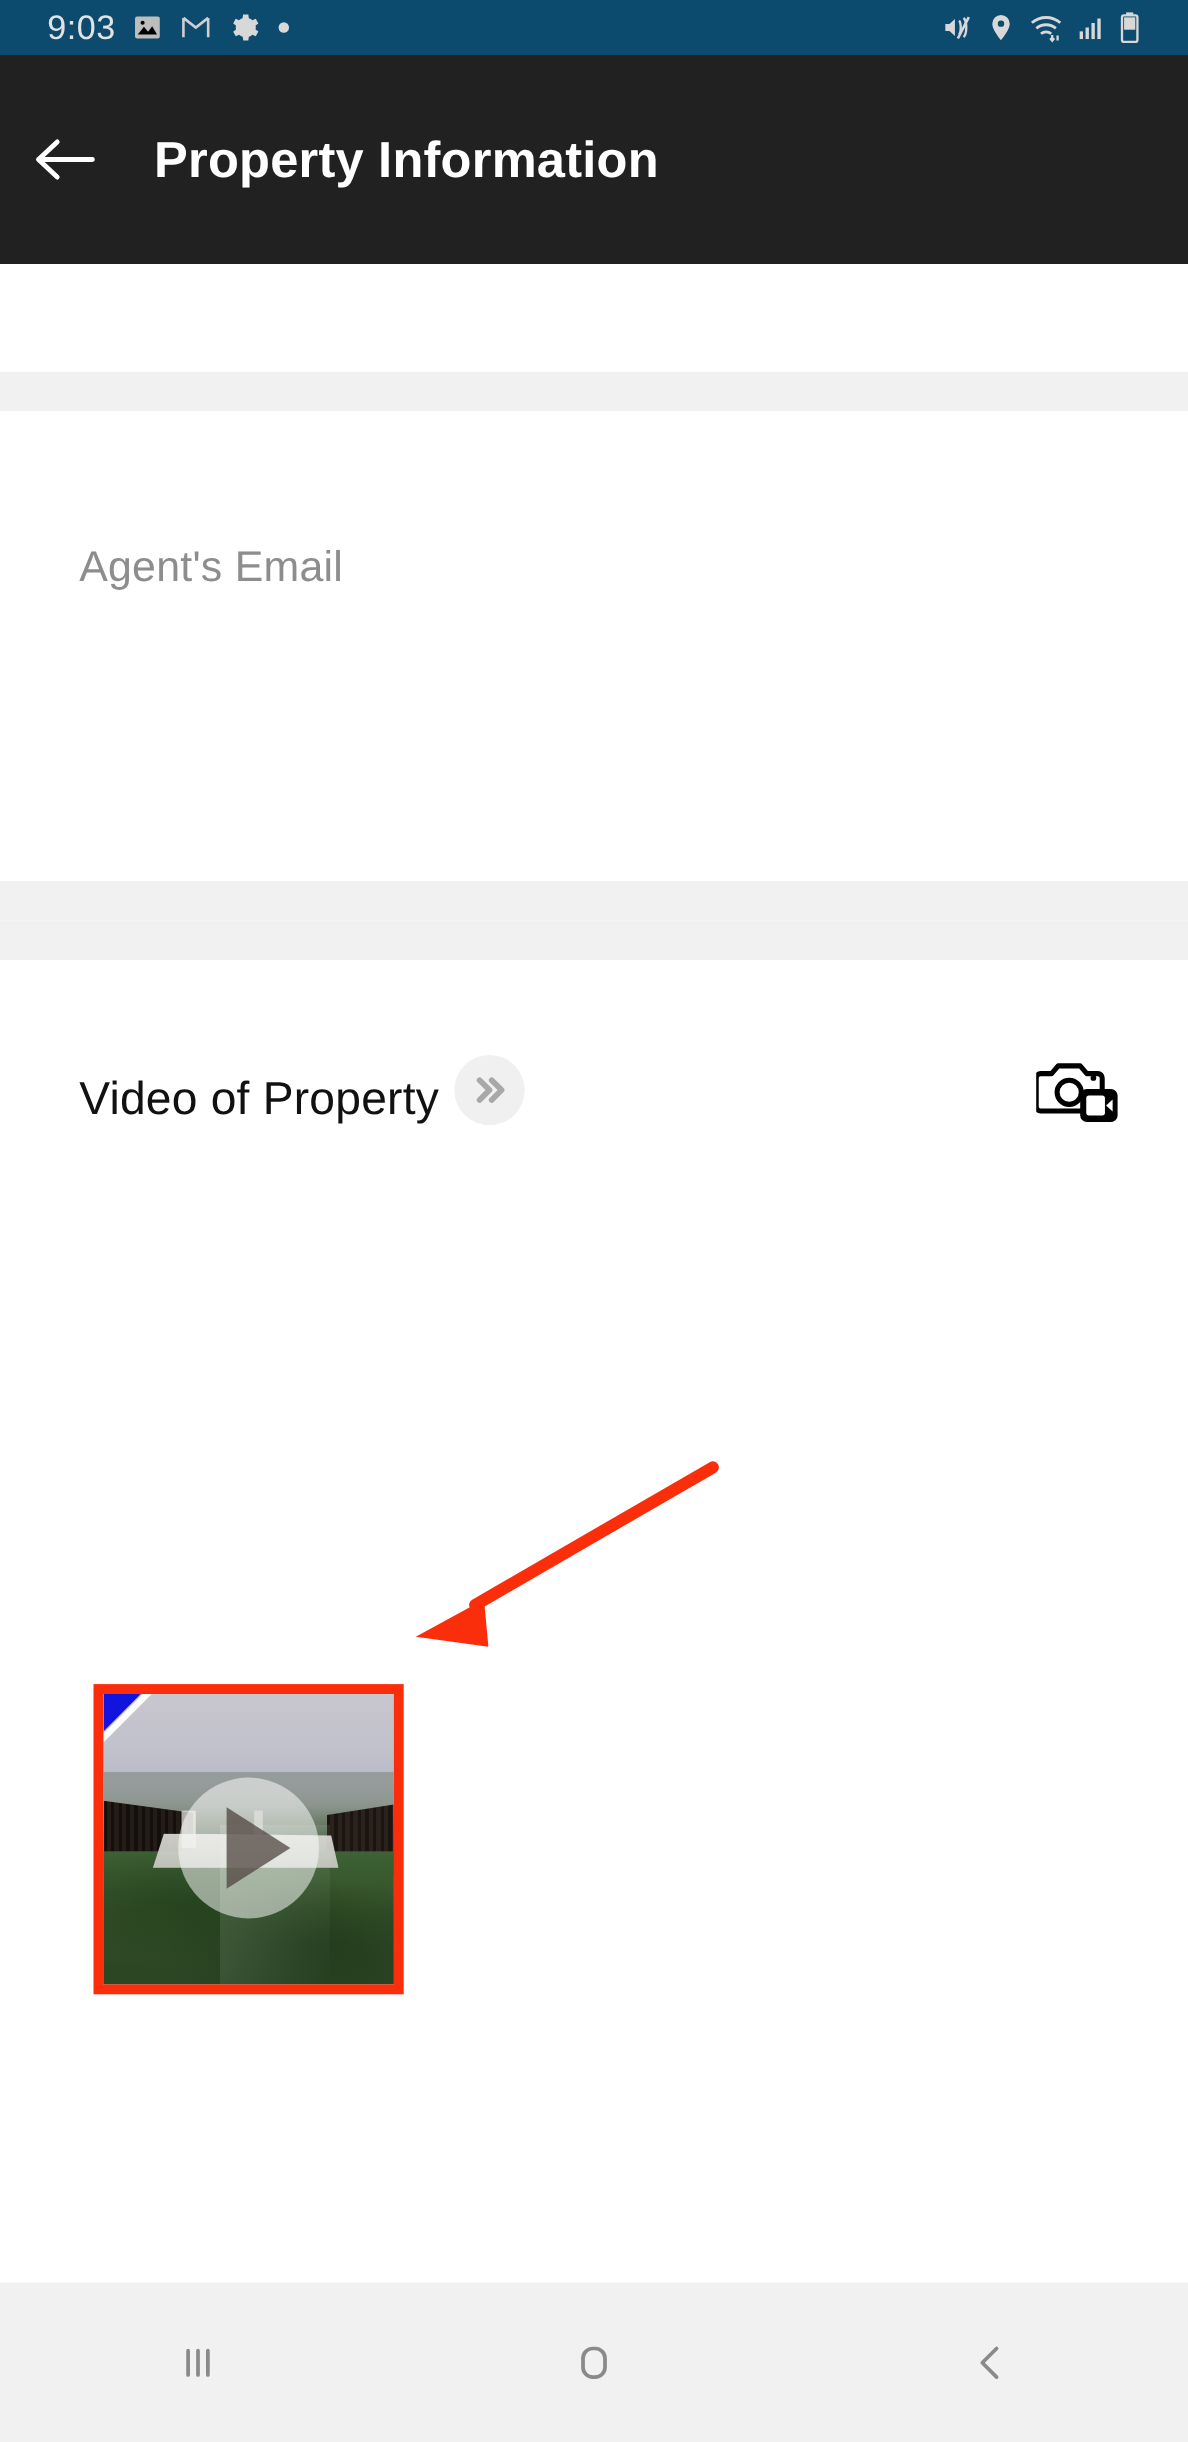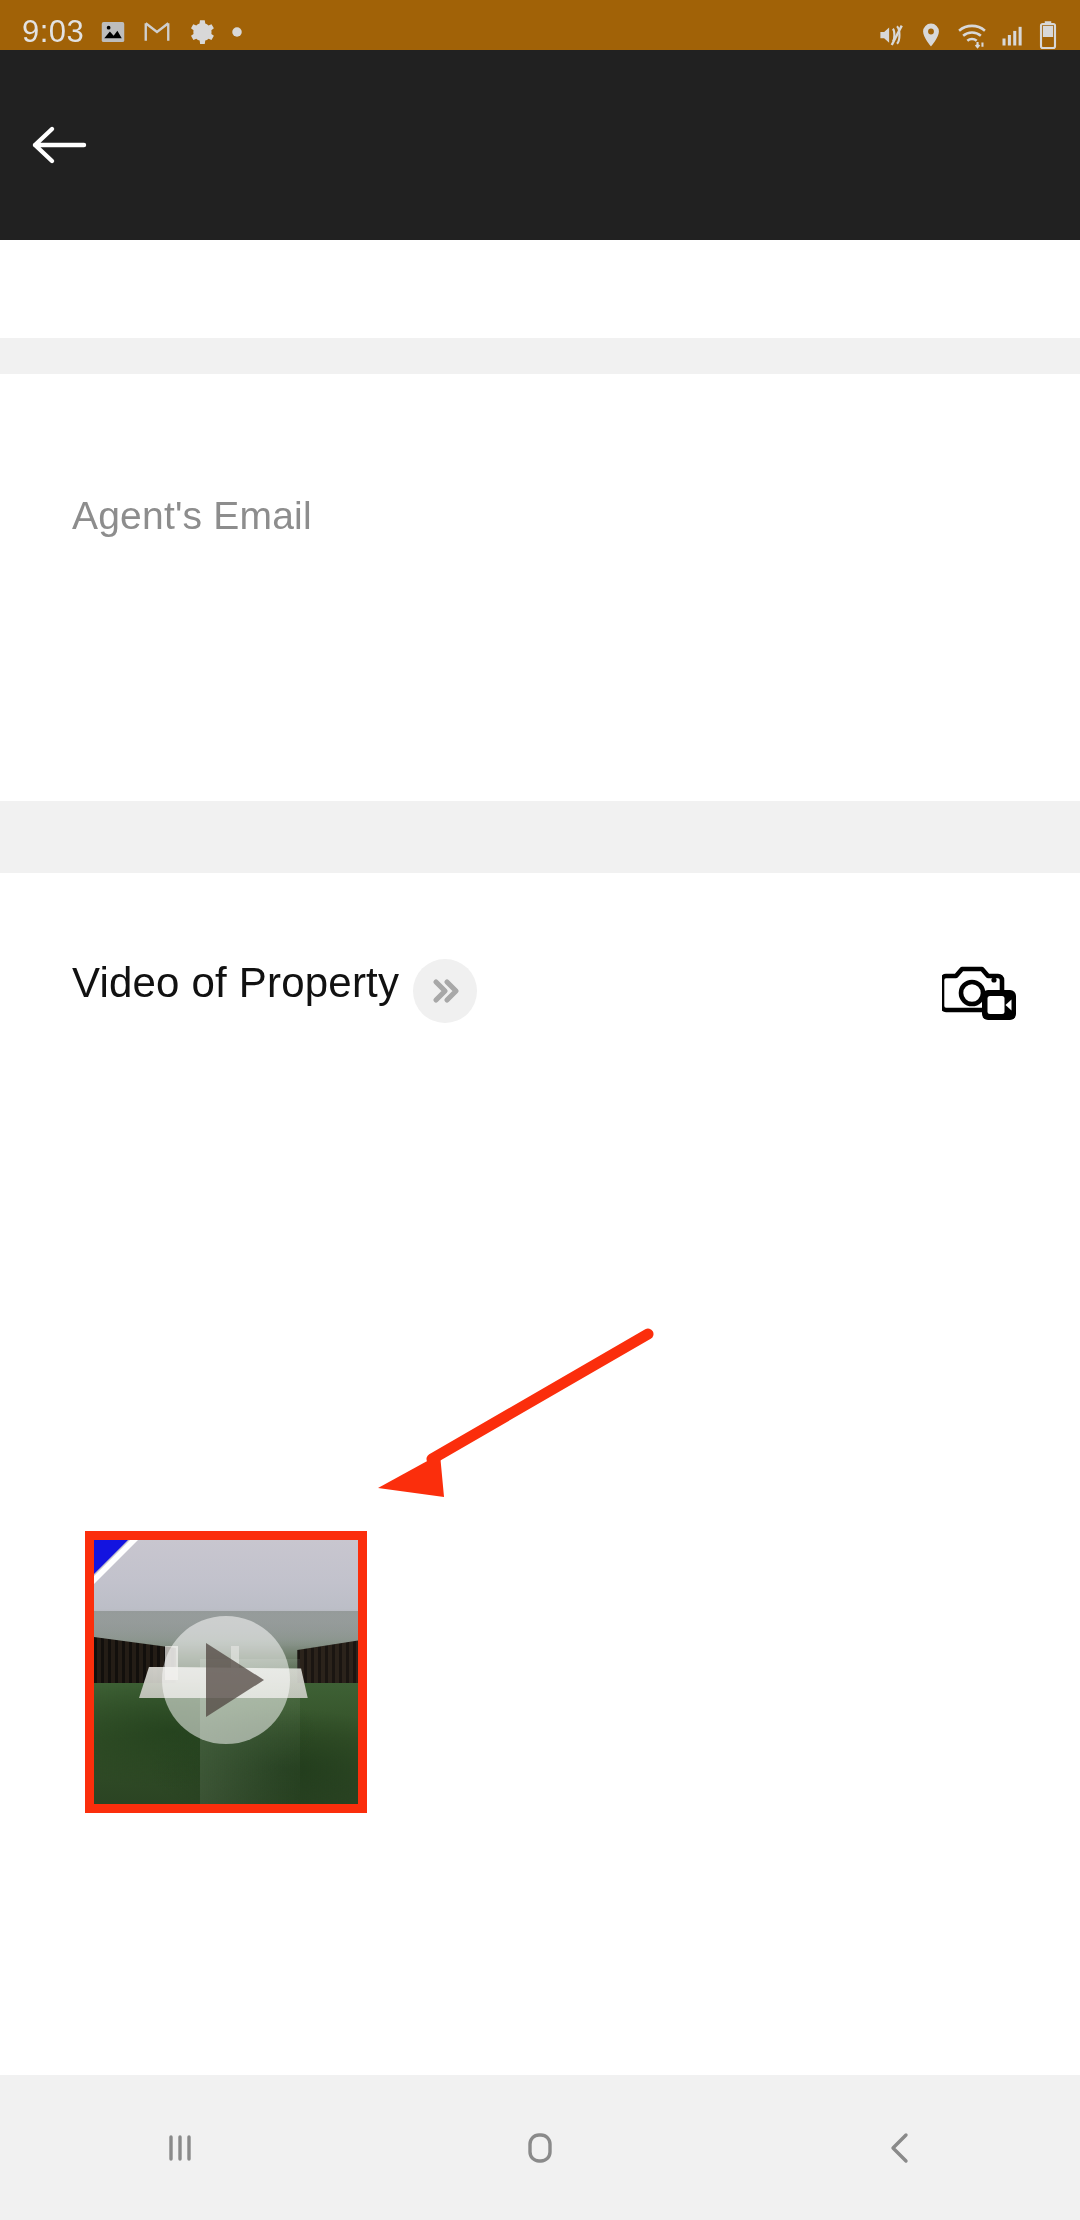--- a/index.html
+++ b/index.html
@@ -7,23 +7,23 @@
     width:1080px; height:2220px;
     background:#ffffff;
     font-family:"Liberation Sans", sans-serif;
     overflow:hidden;
   }
   #screen{ position:relative; width:1080px; height:2220px; background:#ffffff; }
 
   
   .statusbar{
     position:absolute; left:0; top:0; width:1080px; height:50px;
-    background:#a16207; color:#d6d6d6;
-    display:flex; align-items:flex-end; justify-content:space-between;
-    padding:0 22px;
+    background:#0c4a6e; color:#d6d6d6;
+    display:flex; align-items:center; justify-content:space-between;
+    padding:0 43px;
   }
   .sb-left{ display:flex; align-items:center; gap:14px; }
   .sb-right{ display:flex; align-items:center; gap:11px; }
   .sb-clock{ font-size:31px; letter-spacing:.5px; color:#e2e2e2; font-weight:400; }
   .sb-ico{ display:inline-flex; align-items:center; justify-content:center; }
 
   
   .appbar{
     position:absolute; left:0; top:50px; width:1080px; height:190px;
     background:#212121; display:flex; align-items:center;
@@ -44,21 +44,21 @@
   .field{ position:relative; height:427px; background:#ffffff; }
   .field-label{
     position:absolute; left:72px; top:120px;
     font-size:39px; color:#8d8d8d; font-weight:400; letter-spacing:.2px;
   }
 
   
   .video-sec{ position:relative; height:818px; background:#ffffff; }
   .vs-head{
     position:absolute; left:72px; top:86px;
-    display:flex; align-items:flex-start; gap:16px;
+    display:flex; align-items:flex-end; gap:16px;
   }
   .vs-title{ font-size:42px; color:#111111; font-weight:400; letter-spacing:.2px; }
   .chev-badge{
     width:64px; height:64px; border-radius:50%; background:#f0f0f0;
     display:flex; align-items:center; justify-content:center;
     margin-left:-2px;
   }
   .cam-icon{ position:absolute; right:62px; top:85px; }
 
   
@@ -220,20 +220,21 @@
       </span>
     </div>
   </div>
 
   <div class="appbar">
     <div class="appbar-back">
       <svg width="58" height="42" viewBox="0 0 58 42">
         <path d="M54 21H5M22 5L5 21l17 16" fill="none" stroke="#ffffff" stroke-width="4.4" stroke-linecap="round" stroke-linejoin="round"></path>
       </svg>
     </div>
+    <div class="appbar-title">Property Information</div>
   </div>
 
   <div class="content">
 
     <div class="spacer-top"></div>
     <div class="divider"></div>
 
     <div class="field">
       <div class="field-label">Agent's Email</div>
     </div>

